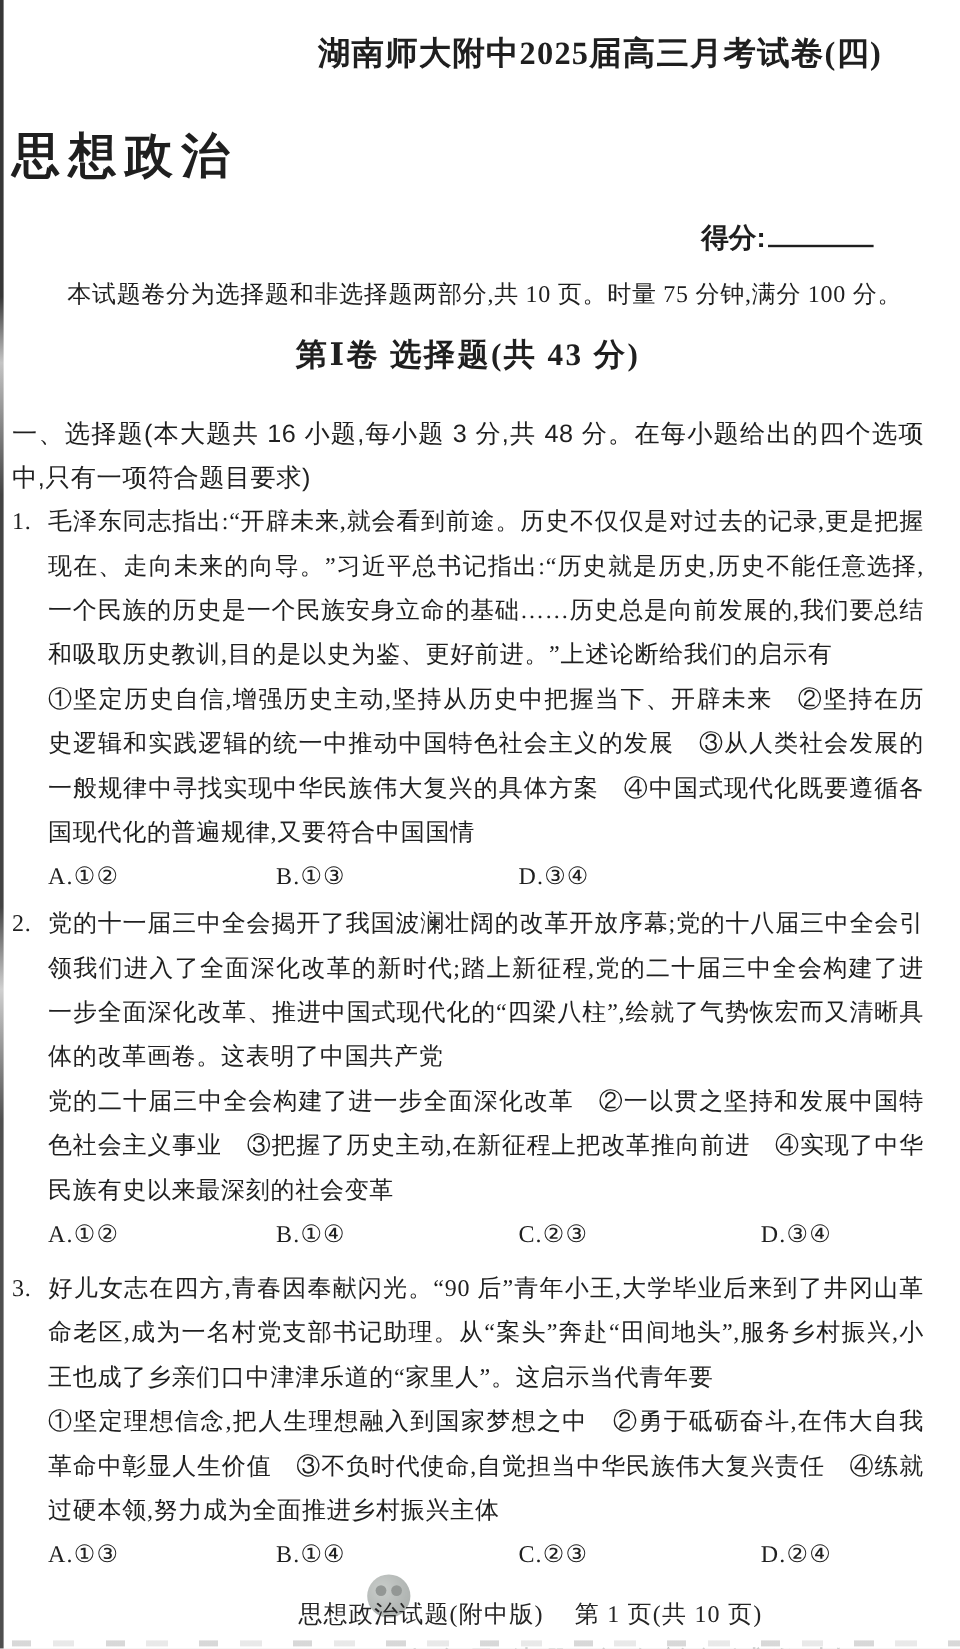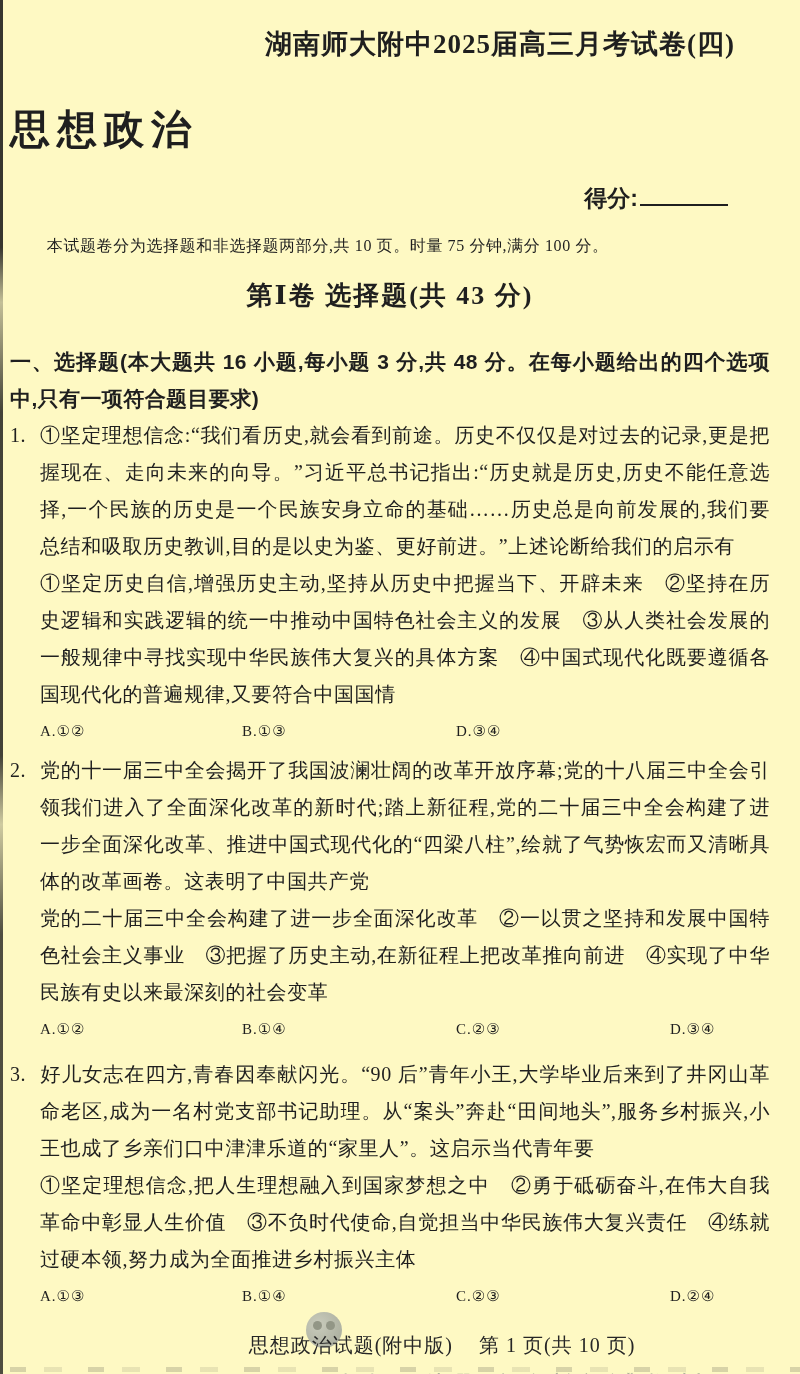--- a/index.html
+++ b/index.html
@@ -1,20 +1,20 @@
 <!DOCTYPE html>
 <html><head>
 <meta charset="utf-8">
 <style>
   html,body{margin:0;padding:0;background:#e8e8e6;}
   .page{
     position:relative;
     width:800px;height:1374px;
     margin:0 auto;
-    background:#fef9c3;
+    background:#ffffff;
     color:#1f1f1f;
     font-family:"Liberation Serif","DejaVu Serif",serif;
     overflow:hidden;
   }
   .scan-edge{
     position:absolute;left:0;top:0;width:3px;height:100%;
     background:linear-gradient(180deg,
       rgba(20,20,20,.85) 0%, rgba(20,20,20,.85) 18%,
       rgba(20,20,20,.25) 22%, rgba(20,20,20,.8) 30%,
       rgba(20,20,20,.8) 55%, rgba(20,20,20,.2) 60%,
@@ -48,51 +48,51 @@
     font-family:Liberation Sans, sans-serif;
     font-weight:bold;font-size:23px;
   }
   .score-line{
     display:inline-block;width:88px;height:1px;
     border-bottom:2px solid #1f1f1f;
     vertical-align:baseline;margin-left:2px;
   }
   .intro{
     margin:16px 0 16px 0;
-    font-size:16px;line-height:32px;
+    font-size:20px;line-height:32px;
     text-indent:2.3em;letter-spacing:.6px;
   }
   .part1-heading{
     margin:10px 0 0 0;
     text-align:center;
     font-weight:bold;font-size:26px;letter-spacing:2px;
     font-family:"Liberation Serif","DejaVu Serif",serif;
   }
   .section-heading{
     margin:30px 0 0 0;
     font-family:"Liberation Sans","DejaVu Sans",sans-serif;
-    font-weight:bold;font-size:21px;line-height:37px;
+    font-weight:normal;font-size:21px;line-height:37px;
     letter-spacing:.4px;text-align:justify;
   }
   .question{margin:0;}
   .q2{margin-top:2px;}
   .q3{margin-top:8px;}
   .stem,.opts{
     margin:0;
     font-size:20px;line-height:37px;letter-spacing:.6px;
     text-align:justify;
   }
   .stem{padding-left:30px;text-indent:-30px;}
   .opts{padding-left:30px;}
   .qnum{display:inline-block;width:30px;text-indent:0;}
   .choices{
     display:grid;
     grid-template-columns:190px 202px 202px 1fr;
     padding-left:30px;
-    font-size:15px;line-height:37px;letter-spacing:1px;gap:12px;
+    font-size:20px;line-height:37px;letter-spacing:1px;
   }
   .footer{
     position:absolute;left:10px;top:1332px;width:100%;
     text-align:center;
     font-size:20px;letter-spacing:1px;
     color:#262626;
     padding-left:32px;
   }
   .footer .gap{display:inline-block;width:26px;}
   .watermark-text{
@@ -132,21 +132,21 @@
       <span>得分:</span><span class="score-line"></span>
     </div>
 
     <p class="intro">本试题卷分为选择题和非选择题两部分,共 10 页。时量 75 分钟,满分 100 分。</p>
 
     <div class="part1-heading">第Ⅰ卷  选择题(共 43 分)</div>
 
     <p class="section-heading">一、选择题(本大题共 16 小题,每小题 3 分,共 48 分。在每小题给出的四个选项中,只有一项符合题目要求)</p>
 
     <div class="question q1">
-      <p class="stem"><span class="qnum">1.</span><span>①坚定理想信念:“我们看历史,就会看到前途。历史不仅仅是对过去的记录,更是把握现在、走向未来的向导。”习近平总书记指出:“历史就是历史,历史不能任意选择,一个民族的历史是一个民族安身立命的基础……历史总是向前发展的,我们要总结和吸取历史教训,目的是以史为鉴、更好前进。”上述论断给我们的启示有</span></p>
+      <p class="stem"><span class="qnum">1.</span><span>毛泽东同志指出:“开辟未来,就会看到前途。历史不仅仅是对过去的记录,更是把握现在、走向未来的向导。”习近平总书记指出:“历史就是历史,历史不能任意选择,一个民族的历史是一个民族安身立命的基础……历史总是向前发展的,我们要总结和吸取历史教训,目的是以史为鉴、更好前进。”上述论断给我们的启示有</span></p>
       <p class="opts">①坚定历史自信,增强历史主动,坚持从历史中把握当下、开辟未来　②坚持在历史逻辑和实践逻辑的统一中推动中国特色社会主义的发展　③从人类社会发展的一般规律中寻找实现中华民族伟大复兴的具体方案　④中国式现代化既要遵循各国现代化的普遍规律,又要符合中国国情</p>
       <div class="choices">
         <span>A.①②</span>
         <span>B.①③</span>
         <span>D.③④</span>
       </div>
     </div>
 
     <div class="question q2">
       <p class="stem"><span class="qnum">2.</span><span>党的十一届三中全会揭开了我国波澜壮阔的改革开放序幕;党的十八届三中全会引领我们进入了全面深化改革的新时代;踏上新征程,党的二十届三中全会构建了进一步全面深化改革、推进中国式现代化的“四梁八柱”,绘就了气势恢宏而又清晰具体的改革画卷。这表明了中国共产党</span></p>

